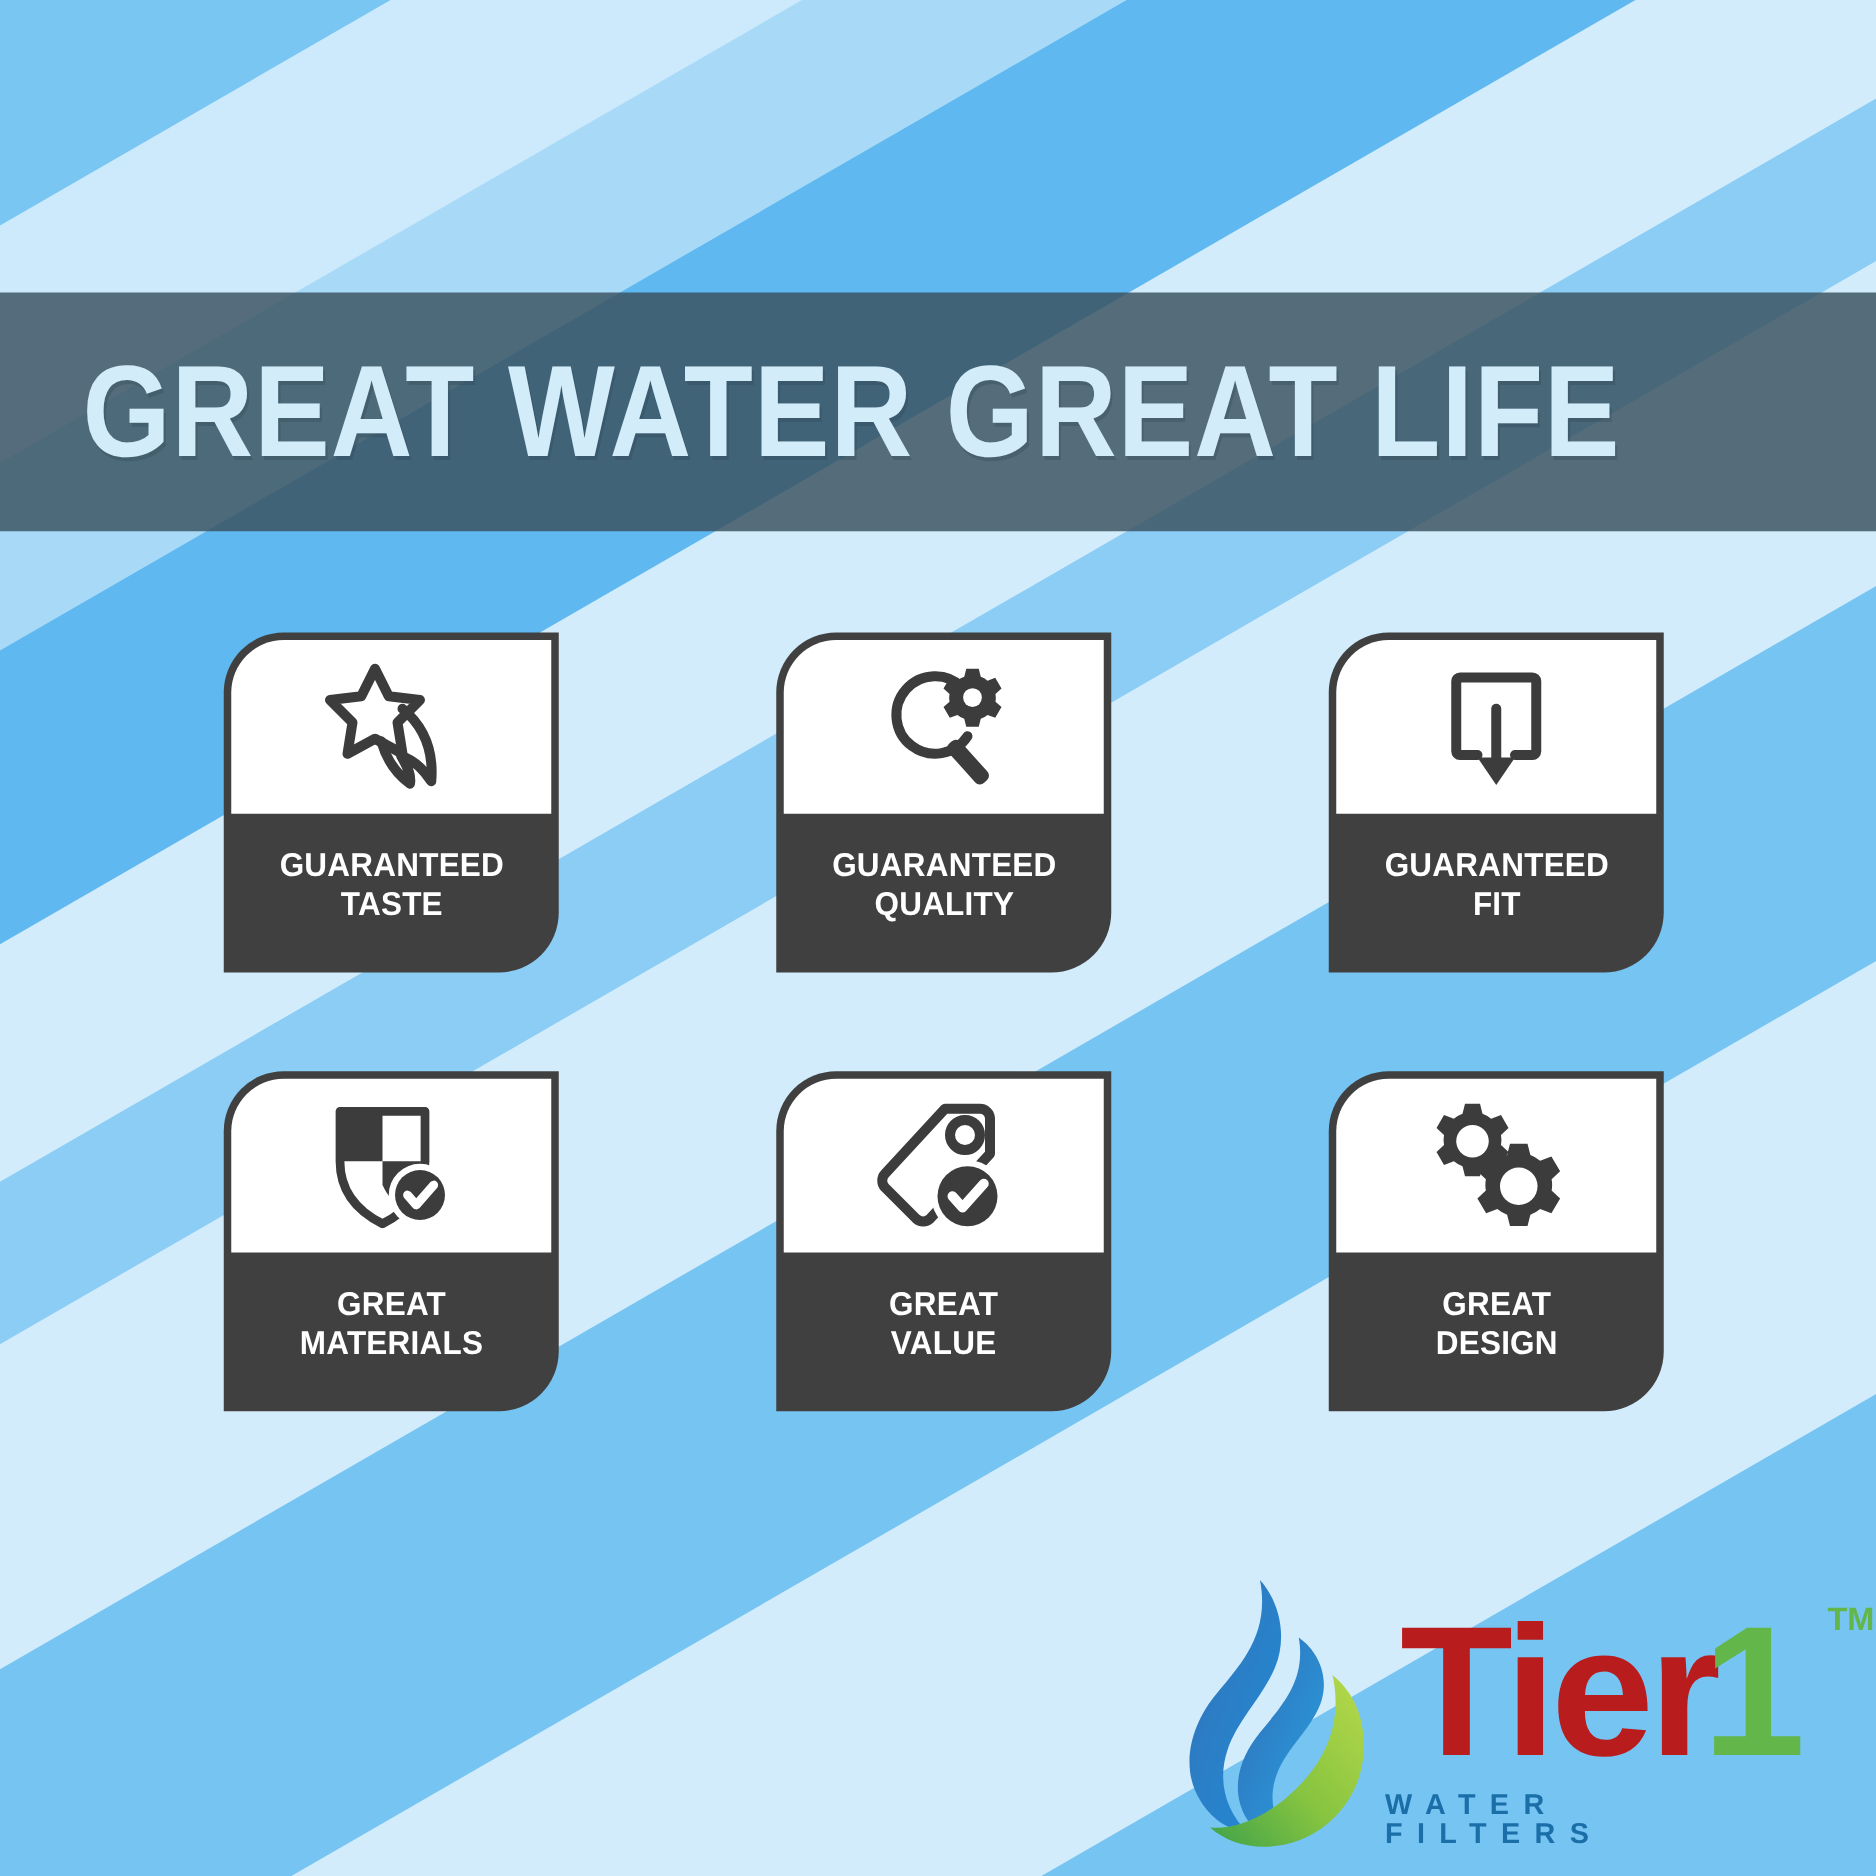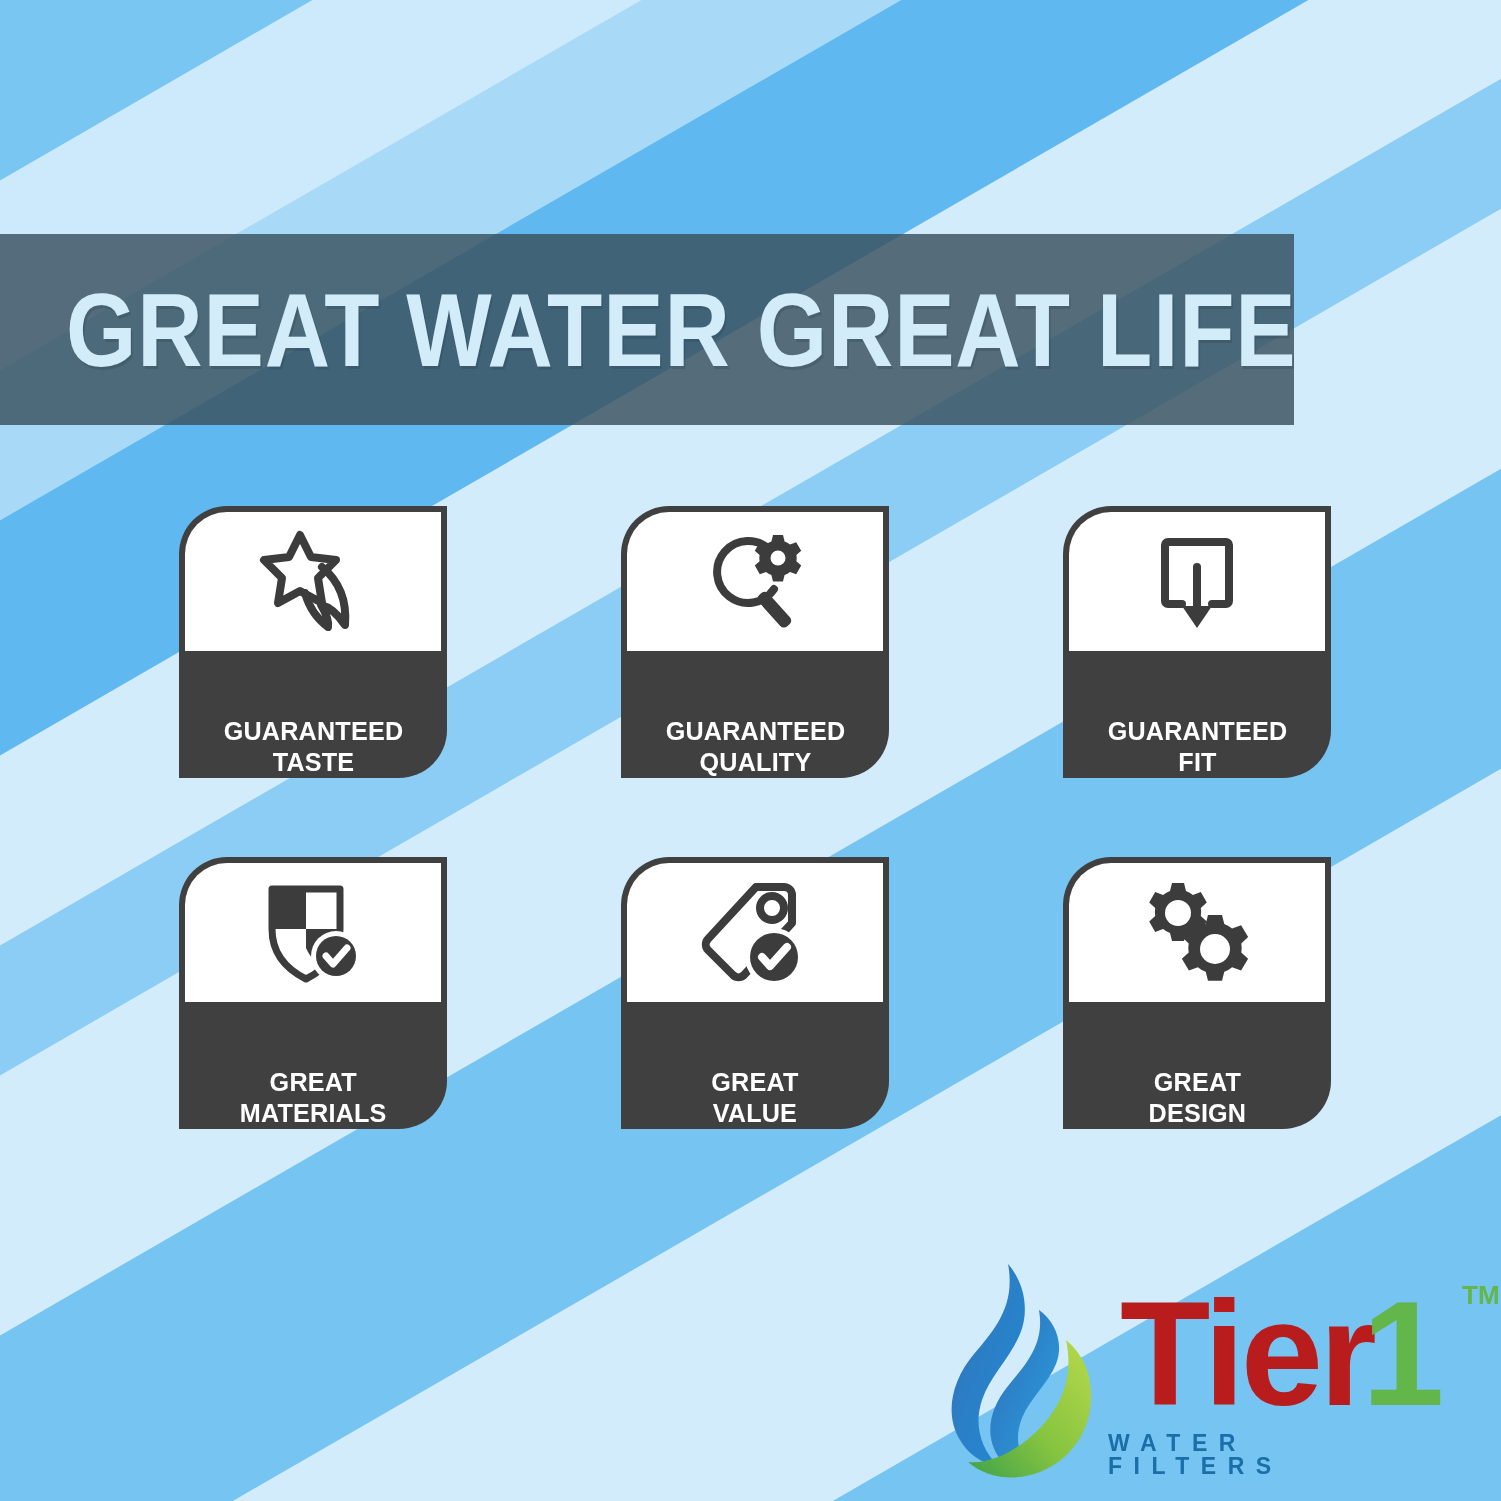--- a/index.html
+++ b/index.html
@@ -10,21 +10,21 @@
   }
   .stage{position:relative;width:1501px;height:1501px;overflow:hidden;}
 
   
   .bg{position:absolute;inset:0;overflow:hidden;background:#76c4f2;}
   .band{position:absolute;left:-900px;width:3400px;transform-origin:0 0;
         transform:rotate(-30deg);}
 
   
   .banner{
-    position:absolute;left:0;top:234px;width:1294px;height:191px;
+    position:absolute;left:0;top:234px;width:1501px;height:191px;
     background:rgba(57,81,94,0.82);
     display:flex;align-items:center;
   }
   .banner-title{
     margin-left:66px;
     color:#d2ecfa;
     font-size:104px;
     font-weight:700;
     letter-spacing:1px;
     line-height:1;
@@ -49,21 +49,22 @@
   .card-top{
     position:relative;
     height:139px;
     background:#ffffff;
     margin:6px 6px 0 6px;
     border-radius:42px 0 0 0;
     display:flex;align-items:center;justify-content:center;
   }
   .card-body{
     flex:1;
-    display:flex;align-items:flex-end;justify-content:center;
+    display:flex;align-items:flex-start;justify-content:center;
+    padding-top:26px;
   }
   .card-label{
     color:#ffffff;
     font-size:26.5px;
     font-weight:700;
     line-height:1.17;
     text-align:center;
     letter-spacing:0.2px;
     transform:scaleX(0.95);
   }

